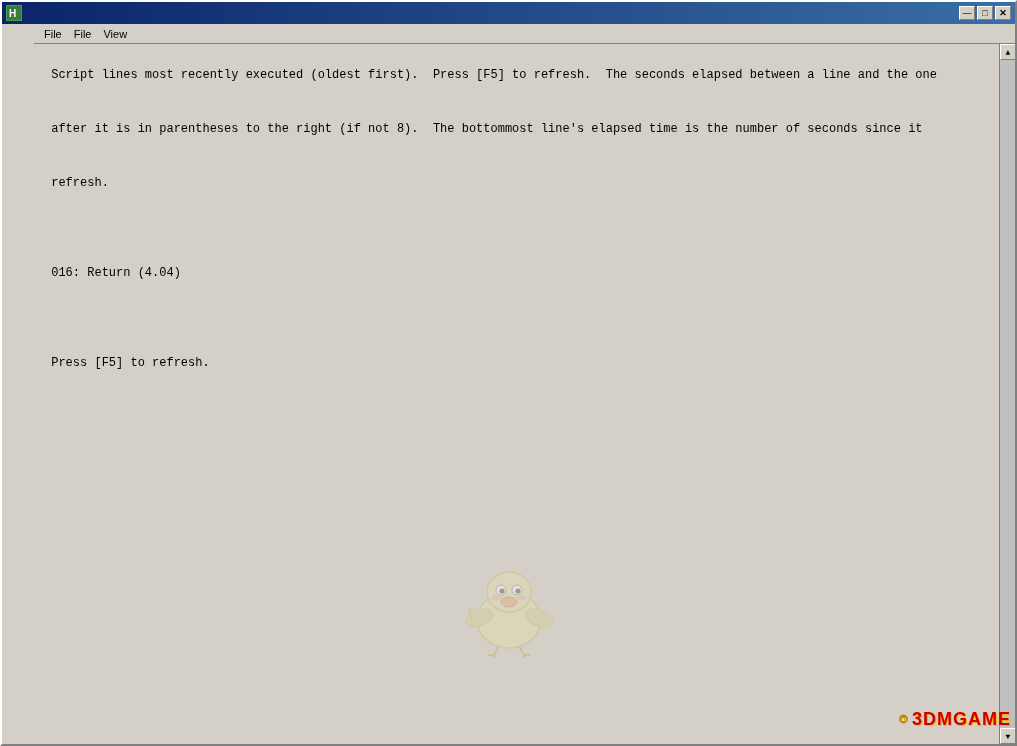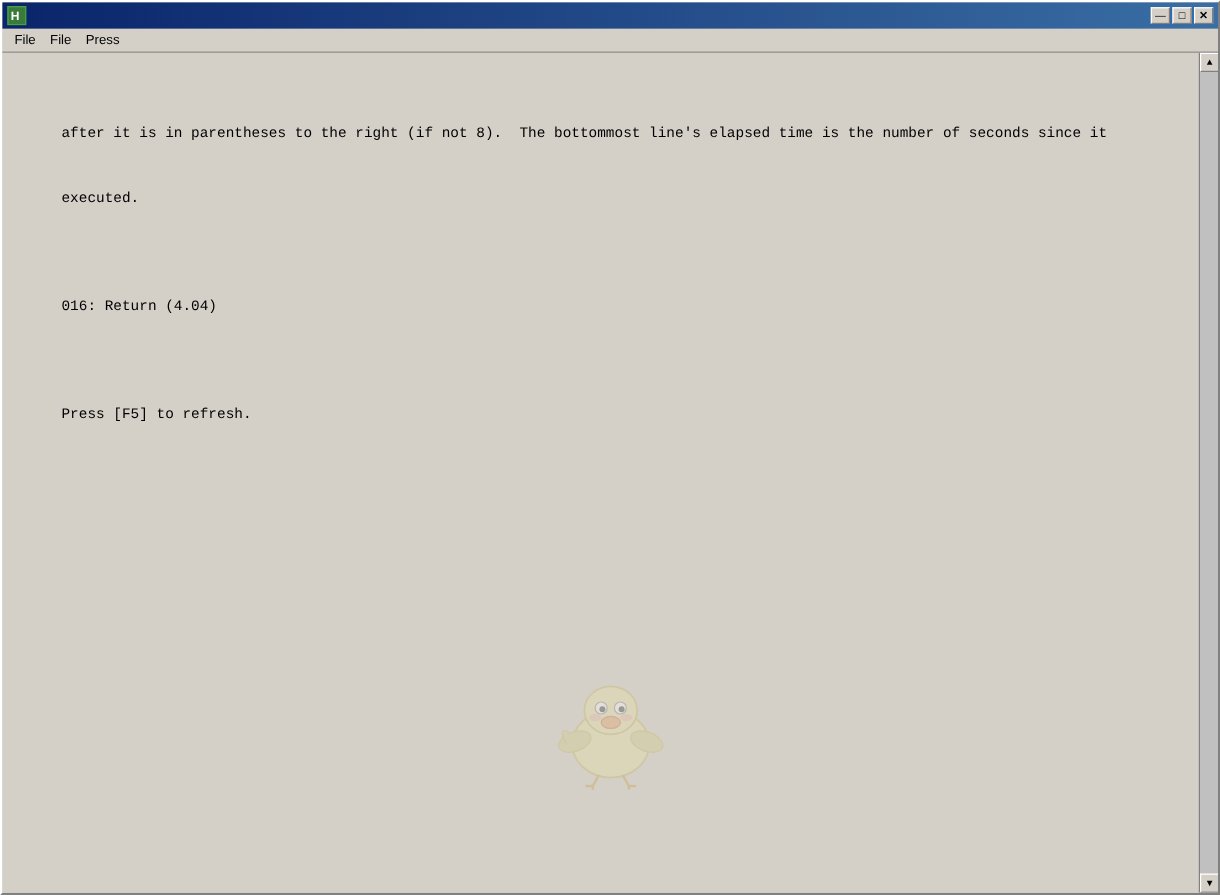--- a/index.html
+++ b/index.html
@@ -88,20 +88,21 @@
     }
 
     .menu-bar {
       background: #d4d0c8;
       height: 20px;
       display: flex;
       align-items: center;
       padding: 0 4px;
       flex-shrink: 0;
       border-bottom: 1px solid #808080;
+      margin-left: 32px;
     }
 
     .menu-item {
       padding: 2px 6px;
       font-family: 'Tahoma', sans-serif;
       font-size: 11px;
       cursor: pointer;
       color: #000;
     }
 
@@ -214,29 +215,30 @@
       </div>
       <div class="title-btn close-btn">
         <span style="font-size:9px; line-height:1; font-weight:bold;">✕</span>
       </div>
     </div>
   </div>
 
   <div class="menu-bar">
     <div class="menu-item">File</div>
     <div class="menu-item">File</div>
-    <div class="menu-item">Press</div>
+    <div class="menu-item">View</div>
   </div>
 
   <div class="content-area">
     <div class="text-content">
+      <span>Script lines most recently executed (oldest first).  Press [F5] to refresh.  The seconds elapsed between a line and the one</span>
       <br>
       <span>after it is in parentheses to the right (if not 8).  The bottommost line's elapsed time is the number of seconds since it</span>
       <br>
-      <span>executed.</span>
+      <span>refresh.</span>
       <br>
       <br>
       <span>016: Return (4.04)</span>
       <br>
       <br>
       <span>Press [F5] to refresh.</span>
     </div>
 
     <div class="scrollbar-right">
       <div class="scrollbar-btn">▲</div>
@@ -269,14 +271,21 @@
         <line x1="65" y1="96" x2="70" y2="105" stroke="#c8a040" stroke-width="2"></line>
         <line x1="40" y1="105" x2="34" y2="105" stroke="#c8a040" stroke-width="2"></line>
         <line x1="40" y1="105" x2="40" y2="108" stroke="#c8a040" stroke-width="2"></line>
         <line x1="70" y1="105" x2="76" y2="105" stroke="#c8a040" stroke-width="2"></line>
         <line x1="70" y1="105" x2="70" y2="108" stroke="#c8a040" stroke-width="2"></line>
 
         <path d="M20 60 Q10 55 18 70" fill="#d4cc88" stroke="#c8b860" stroke-width="1"></path>
       </svg>
     </div>
 
+    <div class="brand-watermark">
+      <svg class="brand-icon" viewBox="0 0 32 32" xmlns="http://www.w3.org/2000/svg">
+        <circle cx="16" cy="16" r="15" fill="#cc8800" stroke="#aa6600" stroke-width="1"></circle>
+        <text x="16" y="22" text-anchor="middle" font-size="14" font-weight="bold" fill="white" font-family="Arial Black">3D</text>
+      </svg>
+      <span class="brand-text">3DMGAME</span>
+    </div>
   </div>
 </div>
 
 </body></html>

